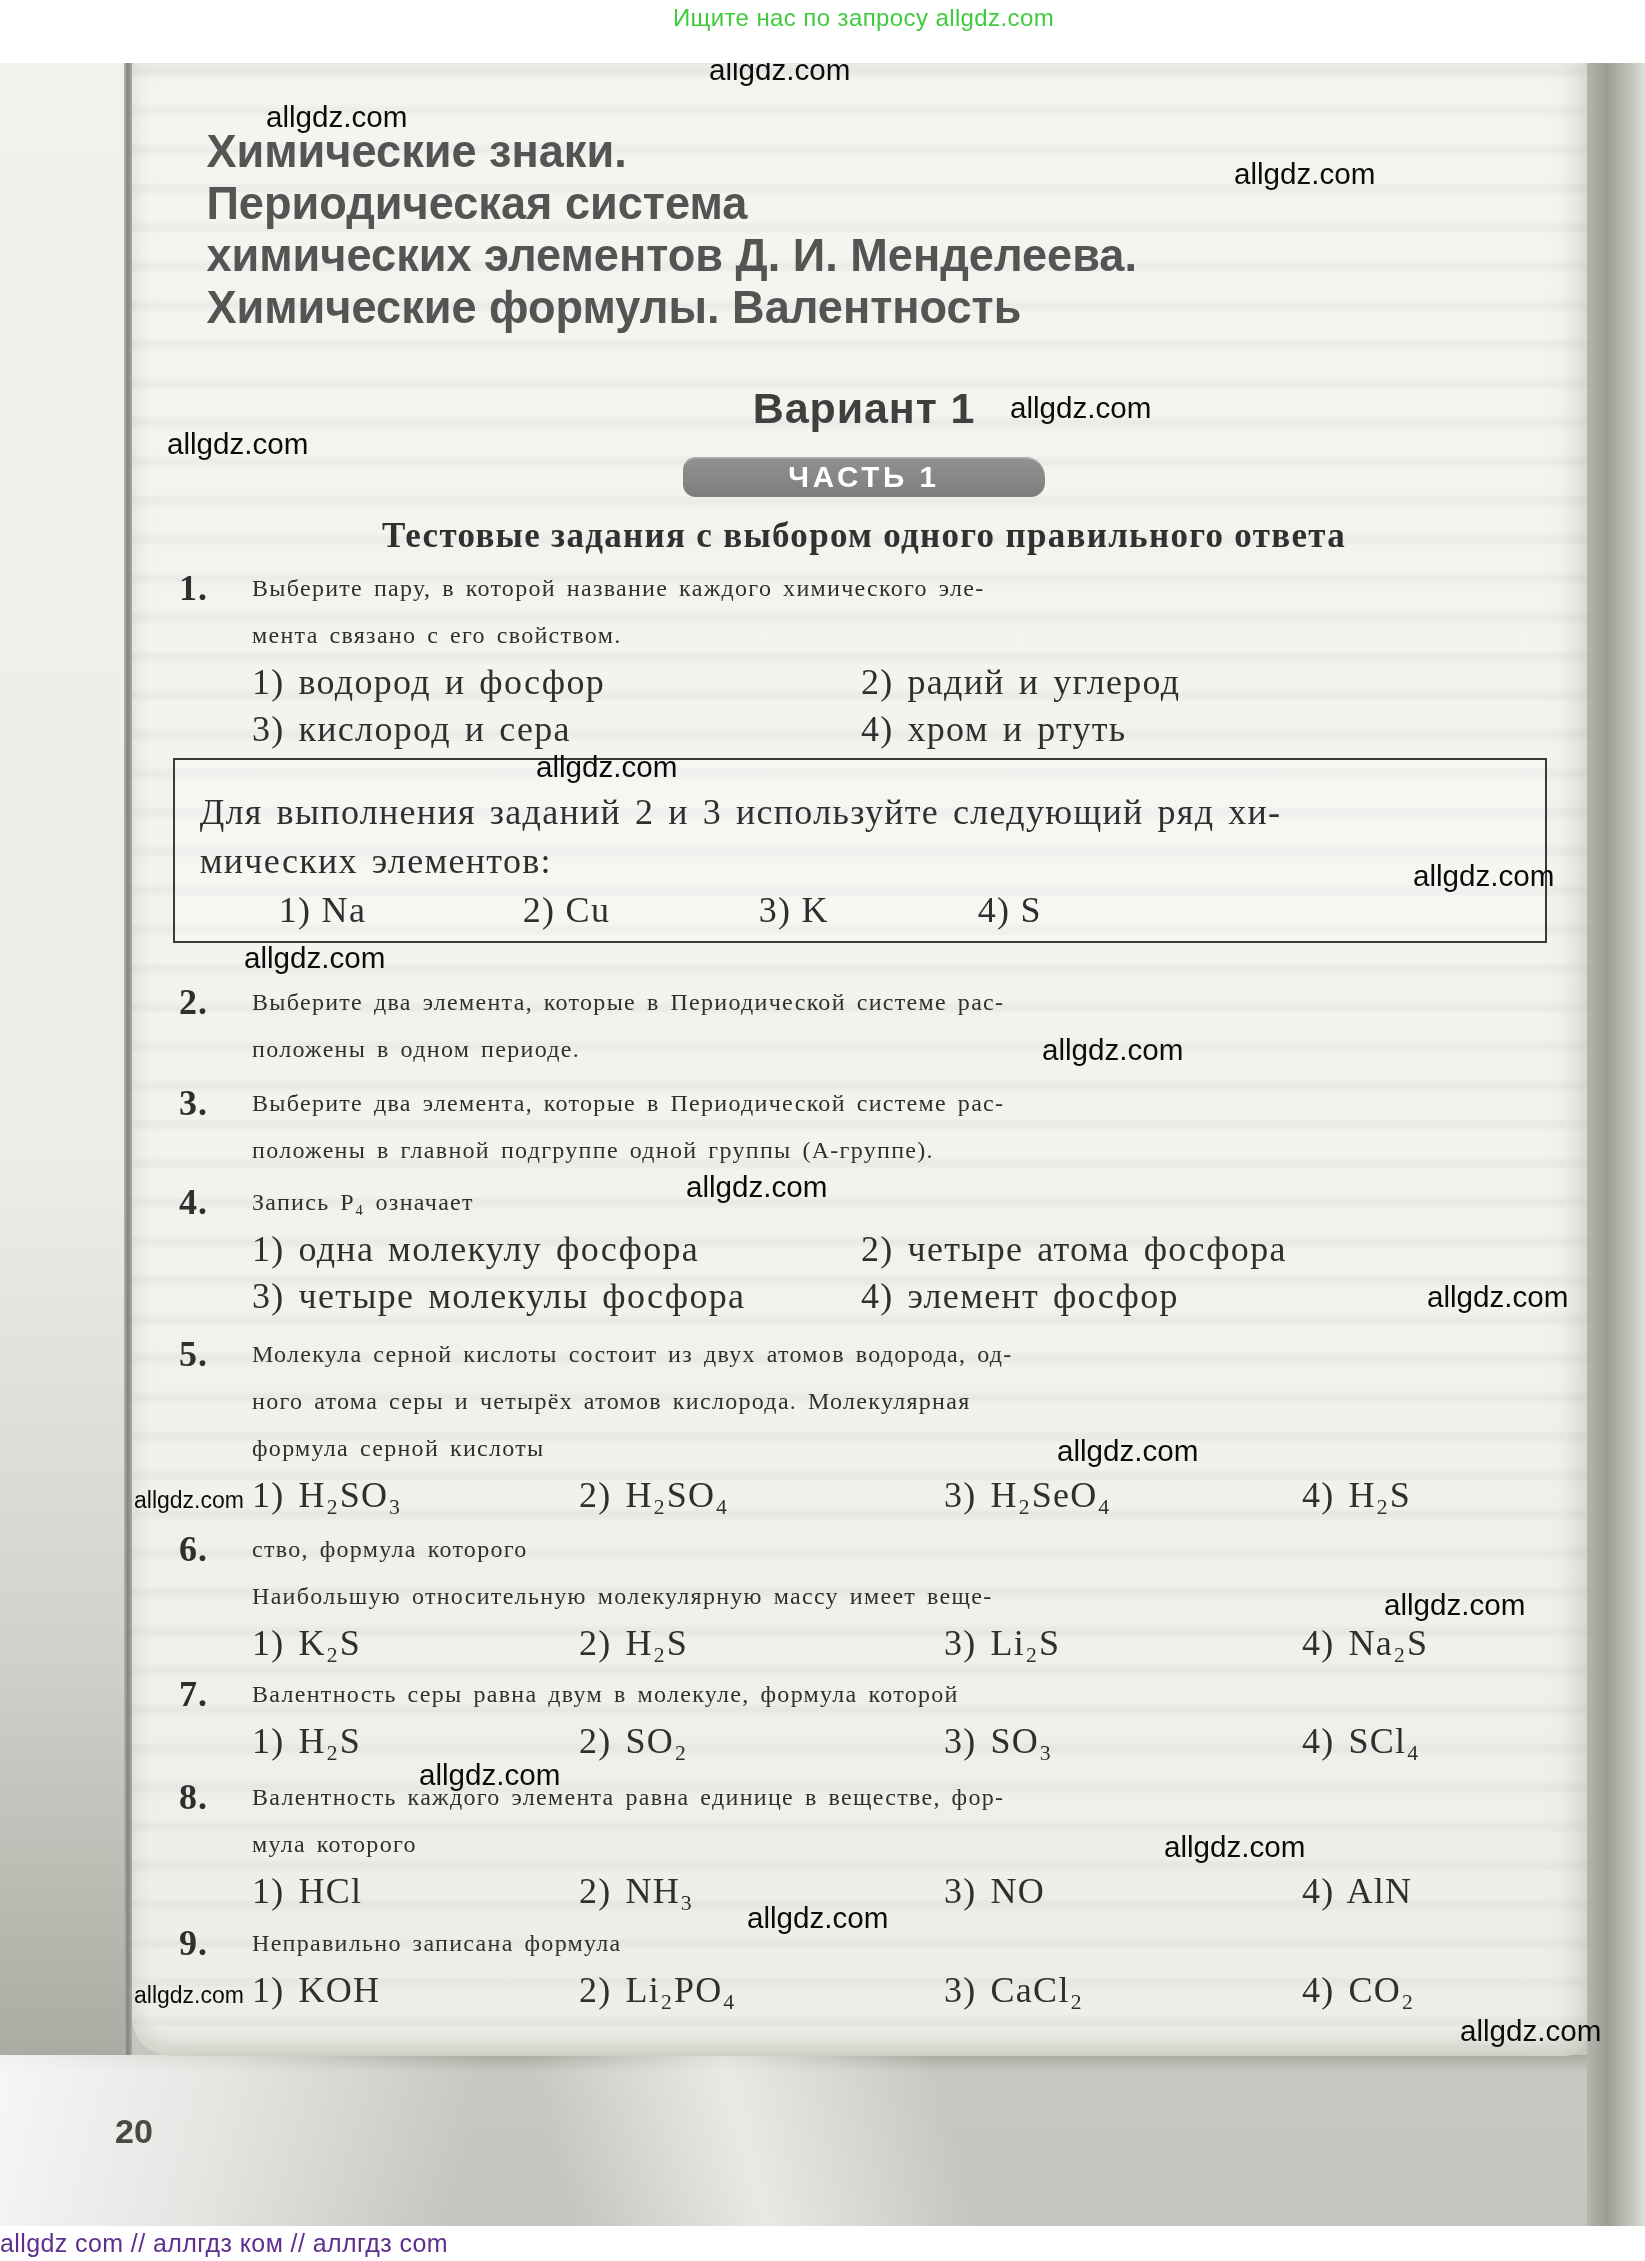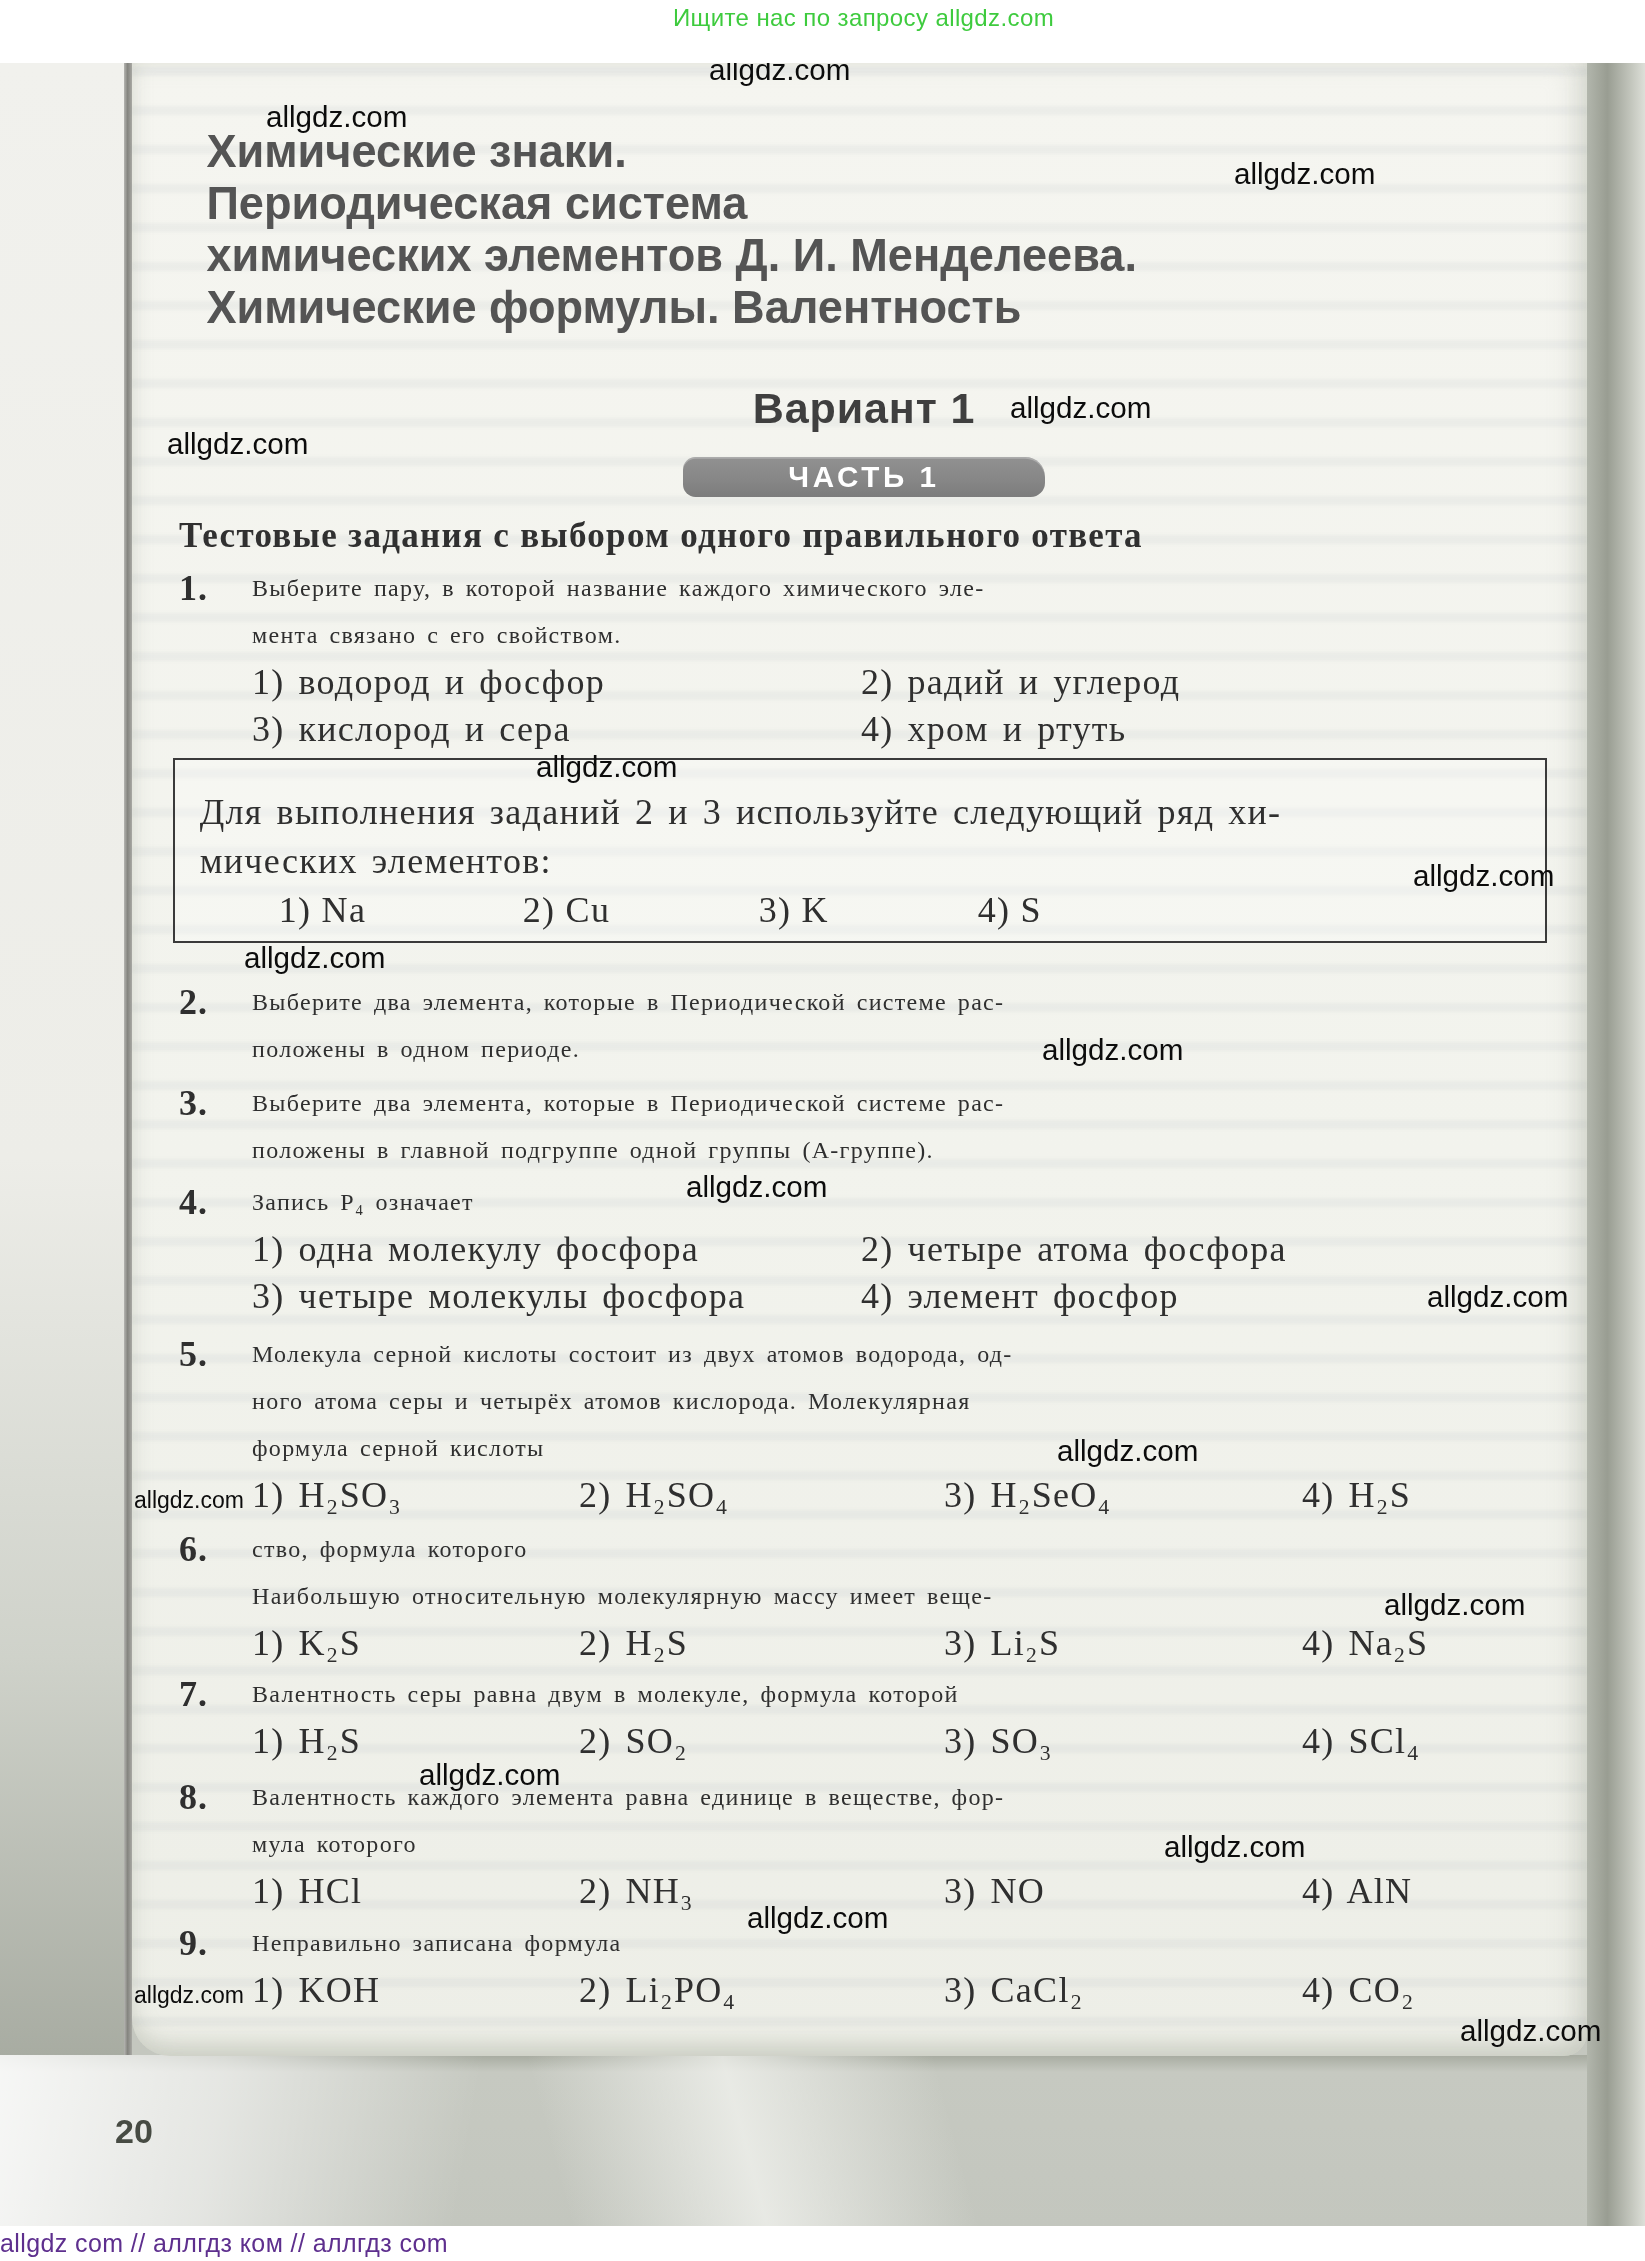--- a/index.html
+++ b/index.html
@@ -94,21 +94,21 @@
     background:linear-gradient(180deg,#919191,var(--badge-bg) 60%,#7c7c7c);
     border-radius:12.5px 19.7px 14.3px 12.5px;
     display:flex;align-items:center;justify-content:center;
     box-shadow:inset 0 1.8px 0 rgba(255,255,255,.25);
   }
   .part-badge span{
     font-family:"Liberation Sans","DejaVu Sans",sans-serif;
     font-size:29.6px;font-weight:bold;color:var(--badge-text);letter-spacing:3.6px;
   }
   .section-heading{
-    margin-top:17px;text-align:left;
+    margin-top:17px;text-align:center;
     font-size:35px;line-height:43px;font-weight:bold;color:#303030;
     letter-spacing:1.3px;white-space:nowrap;
   }
   .question{display:flex;}
   .q-num{
     width:73px;flex:0 0 73px;font-weight:bold;
     font-size:36px;line-height:47px;letter-spacing:0.9px;
   }
   .q-body{flex:1 1 auto;min-width:0;}
   .q-line{

